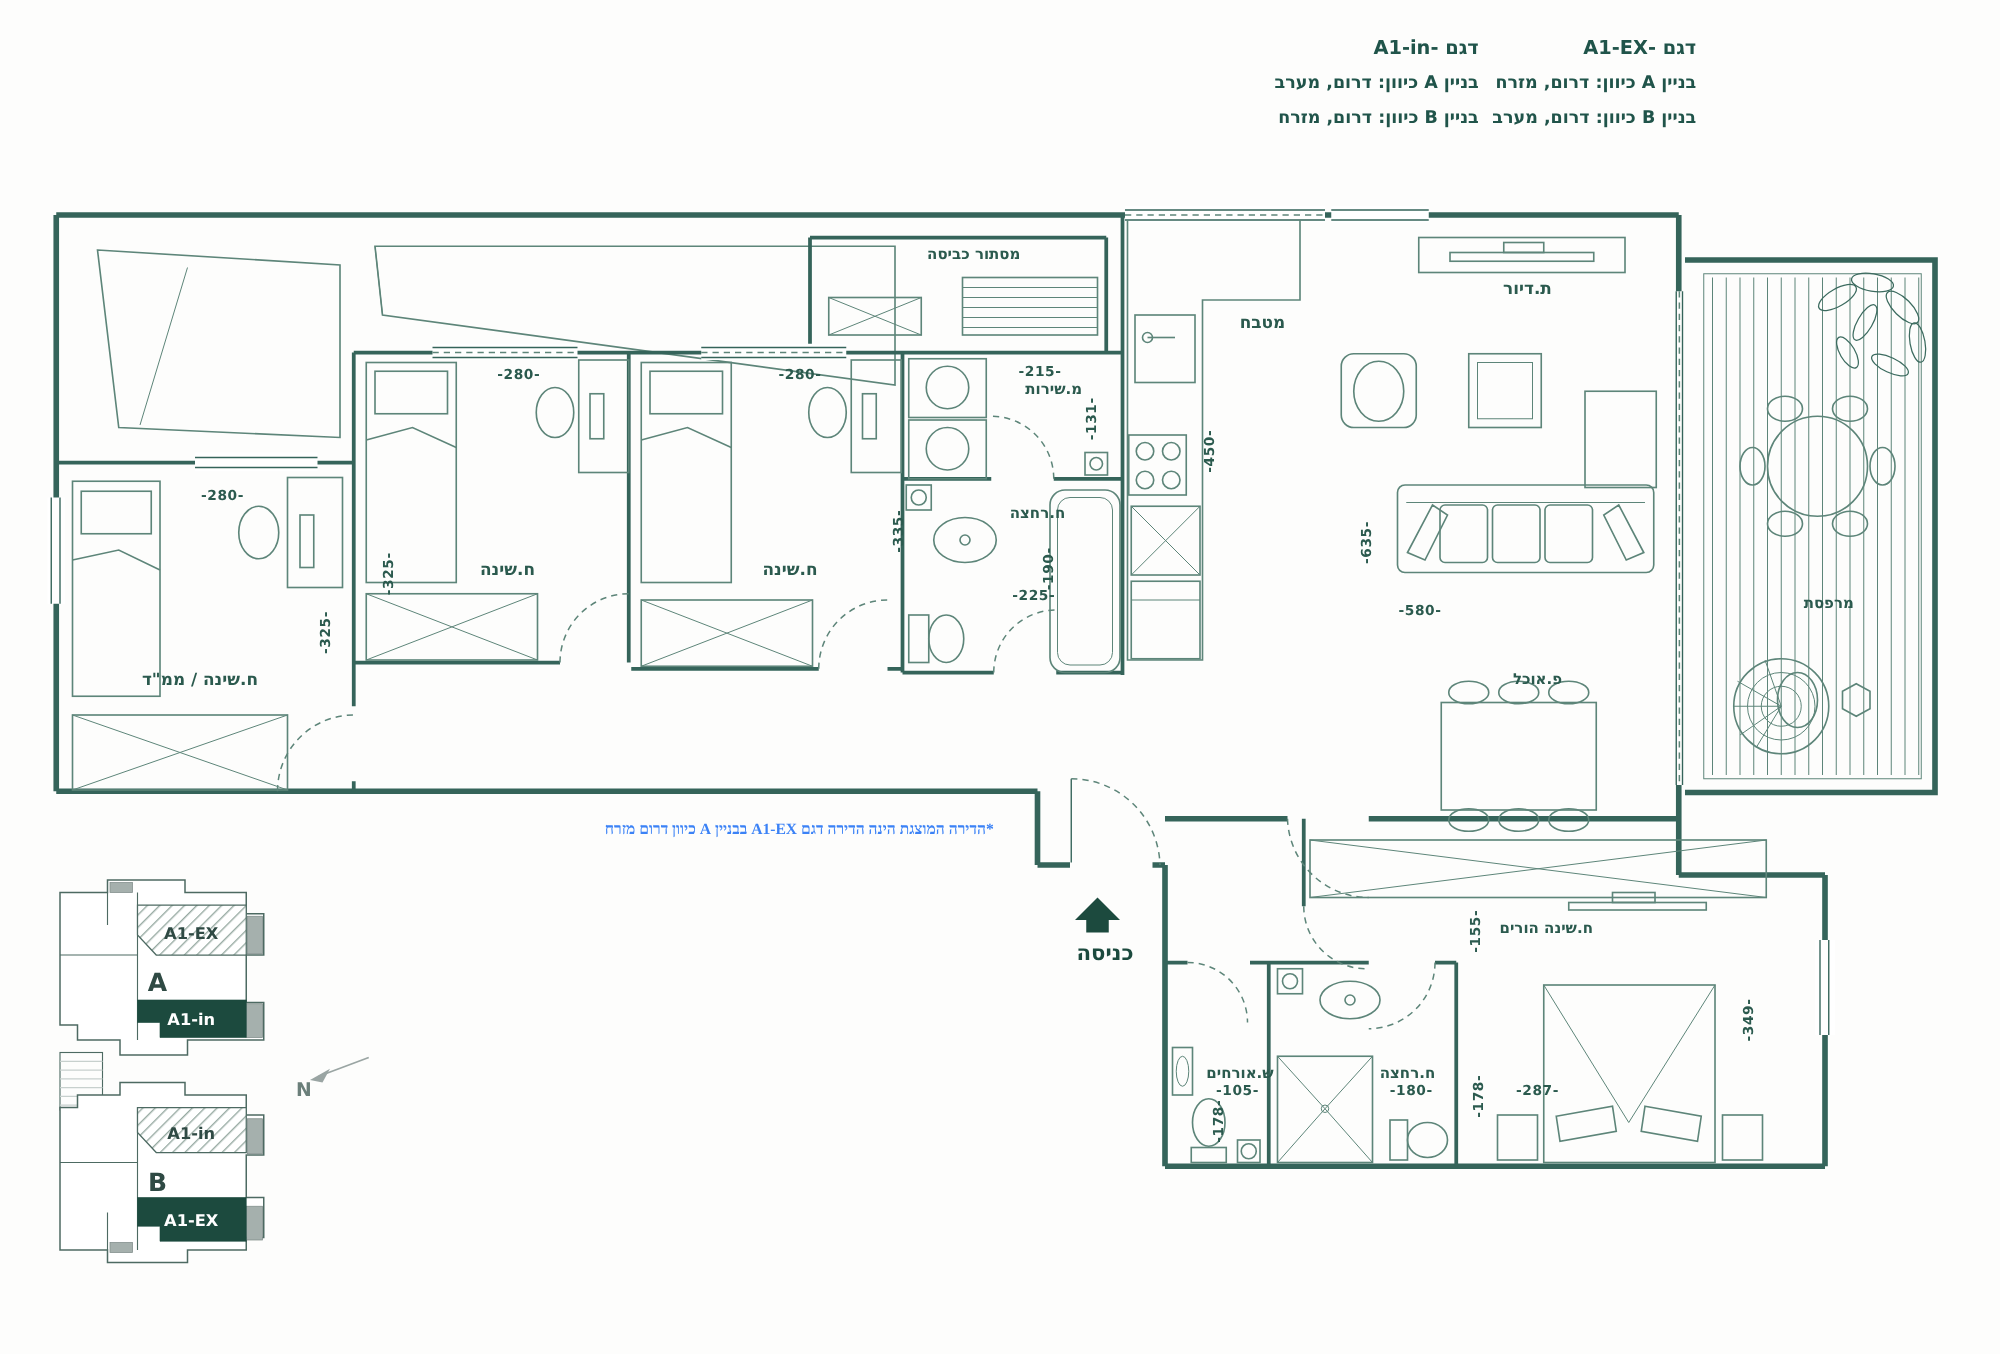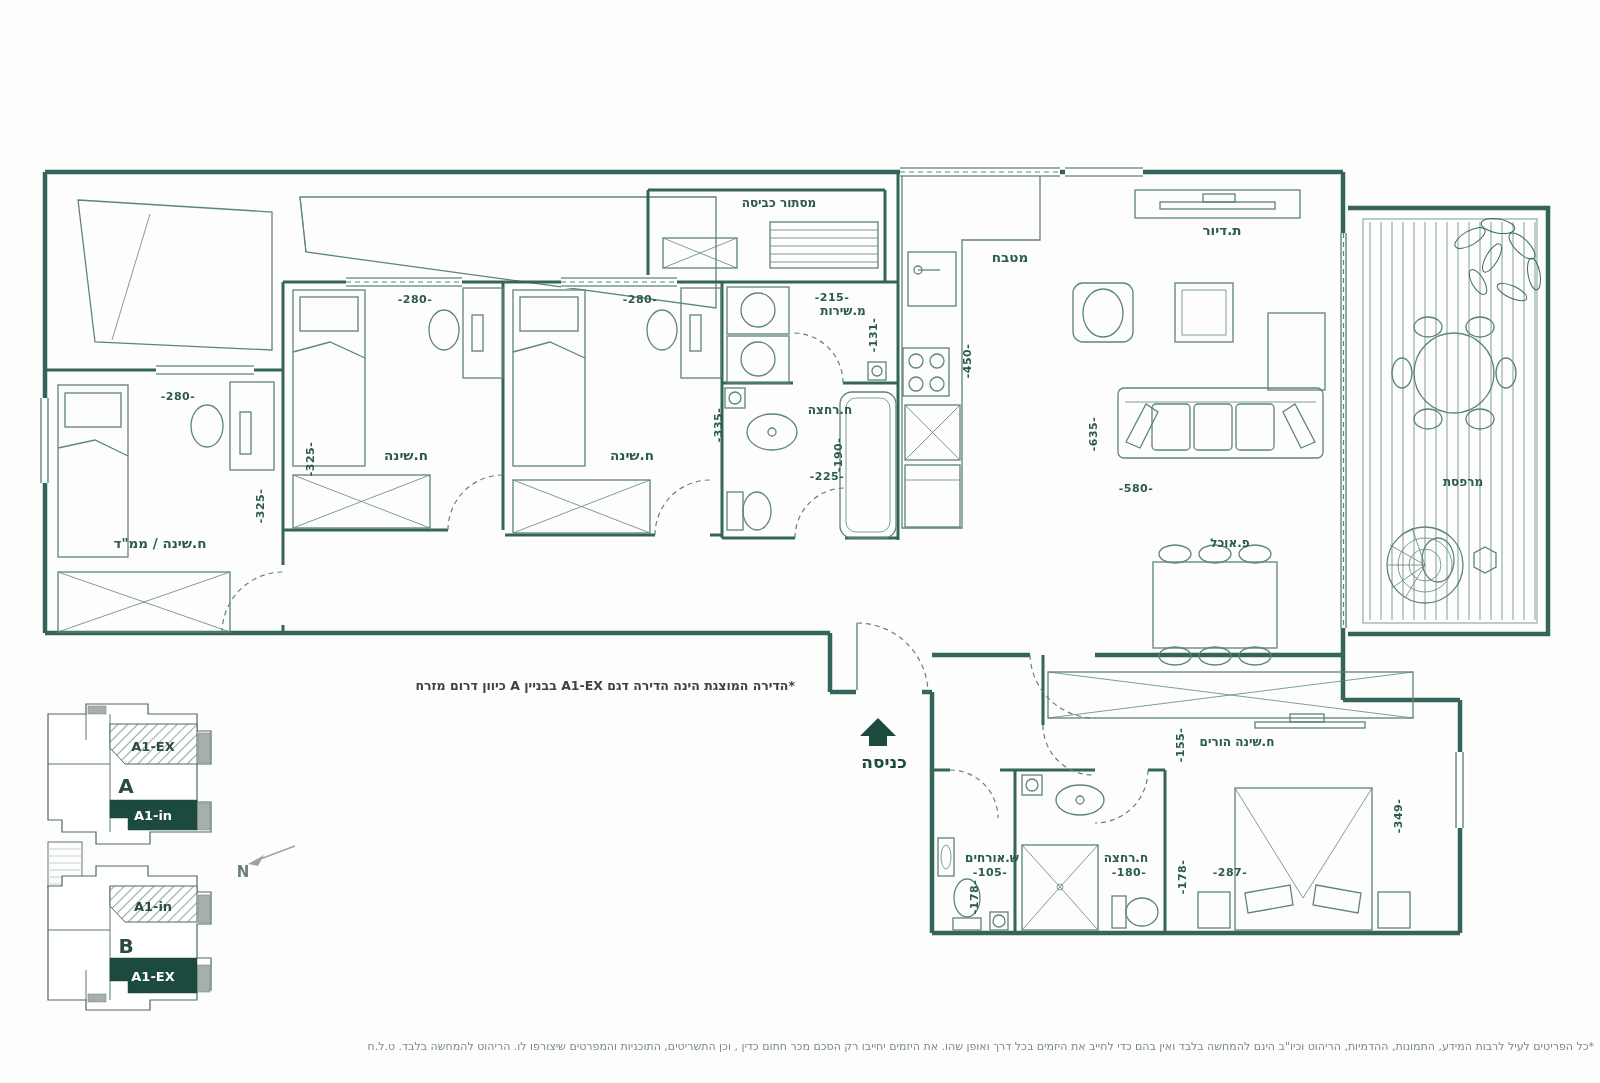--- a/index.html
+++ b/index.html
@@ -1,22 +1,22 @@
 <!DOCTYPE html>
 <html lang="he"><head>
 <meta charset="utf-8">
 <style>
   html,body{margin:0;padding:0;background:#fff;}
   .page{position:relative;width:1600px;height:1083px;background:#fdfdfc;overflow:hidden;
         font-family:"DejaVu Sans",sans-serif;}
   .hdr{position:absolute;top:24px;direction:rtl;text-align:right;color:#20544a;}
   .hdr .hl{line-height:28px;font-size:14px;font-weight:600;white-space:nowrap;}
   .hdr .title{font-size:15.5px;font-weight:700;}
-  .annotation{position:absolute;top:678px;right:805px;direction:rtl;text-align:right;
-        font-size:12.5px;font-weight:600;color:#404040;white-space:nowrap;}
+  .annotation{position:absolute;top:656px;right:805px;direction:rtl;text-align:right;
+        font-size:12.5px;font-weight:600;color:#3b82f6;white-space:nowrap;font-family:Liberation Serif, serif;}
   .disclaimer{position:absolute;top:1040px;right:6px;direction:rtl;text-align:right;
         font-size:11px;font-weight:400;color:#7a8d87;white-space:nowrap;}
   svg{position:absolute;left:0;top:0;}
   .wall{stroke:#35645a;stroke-width:4.5;fill:none;}
   .iwall{stroke:#35645a;stroke-width:3;fill:none;}
   .thin{stroke:#5d8579;stroke-width:1.3;fill:none;}
   .thin2{stroke:#5d8579;stroke-width:.8;fill:none;}
   .winline{stroke:#35645a;stroke-width:1.1;fill:none;}
   .dashl{stroke:#5d8579;stroke-width:1.2;fill:none;stroke-dasharray:5 4;}
   .whitefill{fill:#fff;stroke:none;}
@@ -31,20 +31,30 @@
   .kpline{stroke:#4d6a62;stroke-width:1.2;fill:#fff;}
   .kpthin{stroke:#4d6a62;stroke-width:.9;fill:none;}
   .darkfill{fill:#1c4a3e;stroke:#1c4a3e;stroke-width:.5;}
   .grayfill{fill:#a5b0ad;stroke:#7f8c89;stroke-width:.6;}
 </style>
 </head>
 <body>
 
 <div class="page">
 
+  <div class="hdr" style="right:243px">
+    <div class="hl title">דגם -A1-EX</div>
+    <div class="hl">בניין A כיוון: דרום, מזרח</div>
+    <div class="hl">בניין B כיוון: דרום, מערב</div>
+  </div>
+  <div class="hdr" style="right:417px">
+    <div class="hl title">דגם -A1-in</div>
+    <div class="hl">בניין A כיוון: דרום, מערב</div>
+    <div class="hl">בניין B כיוון: דרום, מזרח</div>
+  </div>
 
   <svg width="1600" height="1083" viewBox="0 0 1600 1083">
     <defs>
       <pattern id="hatch" width="7" height="7" patternUnits="userSpaceOnUse" patternTransform="rotate(45)">
         <rect width="7" height="7" fill="#fff"></rect>
         <line x1="0" y1="0" x2="0" y2="7" stroke="#97aaa2" stroke-width="2.2"></line>
       </pattern>
     </defs>
 
     <g>
@@ -350,14 +360,13 @@
 
       <g>
         <line x1="295" y1="846" x2="255" y2="861" stroke="#9aa5a3" stroke-width="1.4"></line>
         <polygon points="248,864 264,855 258,866" fill="#9aa5a3"></polygon>
         <text class="north" x="243" y="877">N</text>
       </g>
     </g>
   </svg>
 
   <div class="annotation">*הדירה המוצגת הינה הדירה דגם A1-EX בבניין A כיוון דרום מזרח</div>
-  <div class="disclaimer">*כל הפריטים לעיל לרבות המידע, התמונות, ההדמיות, הריהוט וכיו"ב הינם להמחשה בלבד ואין בהם כדי לחייב את היזמים בכל דרך ואופן שהו. את היזמים יחייבו רק הסכם מכר חתום כדין , וכן התשריטים, התוכניות והמפרטים שיצורפו לו. הריהוט להמחשה בלבד. ט.ל.ח</div>
 </div>
 
 </body></html>

